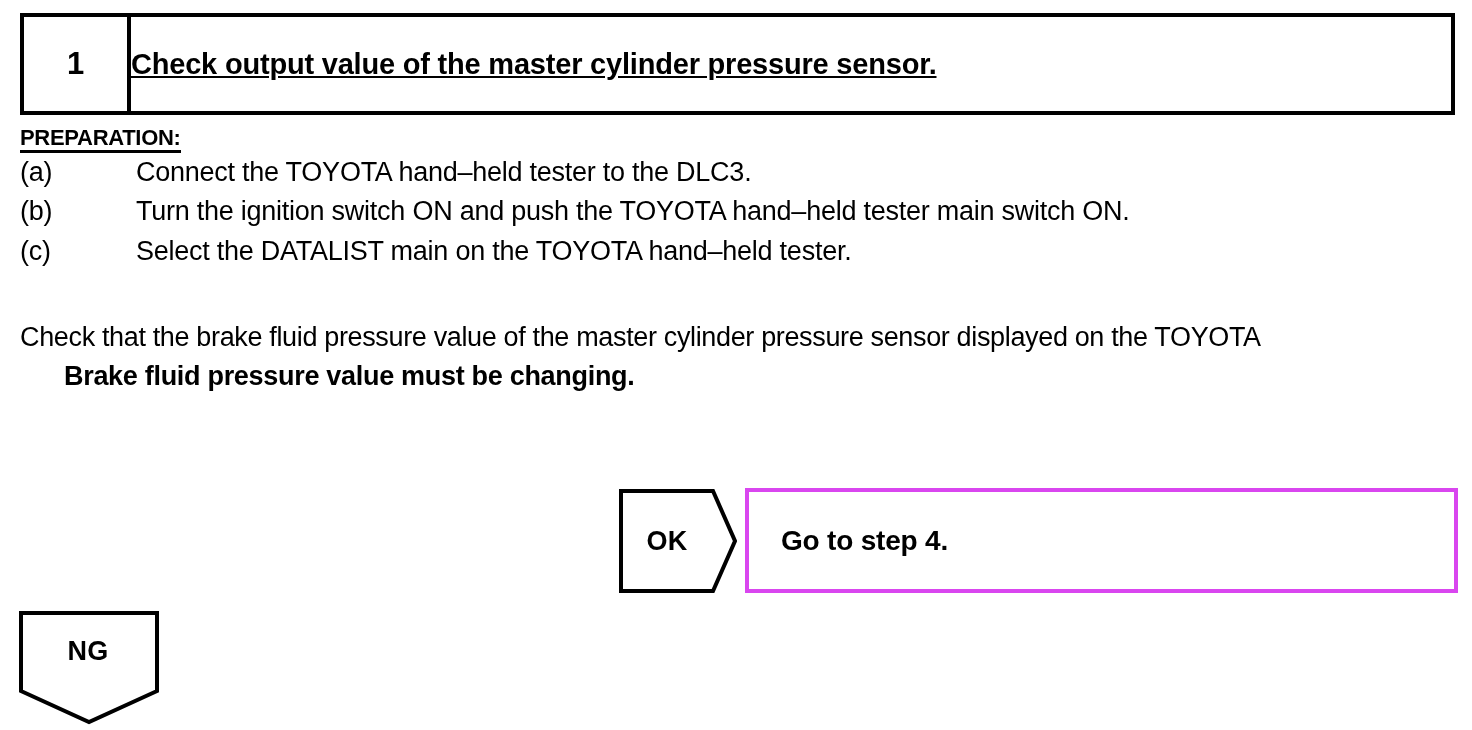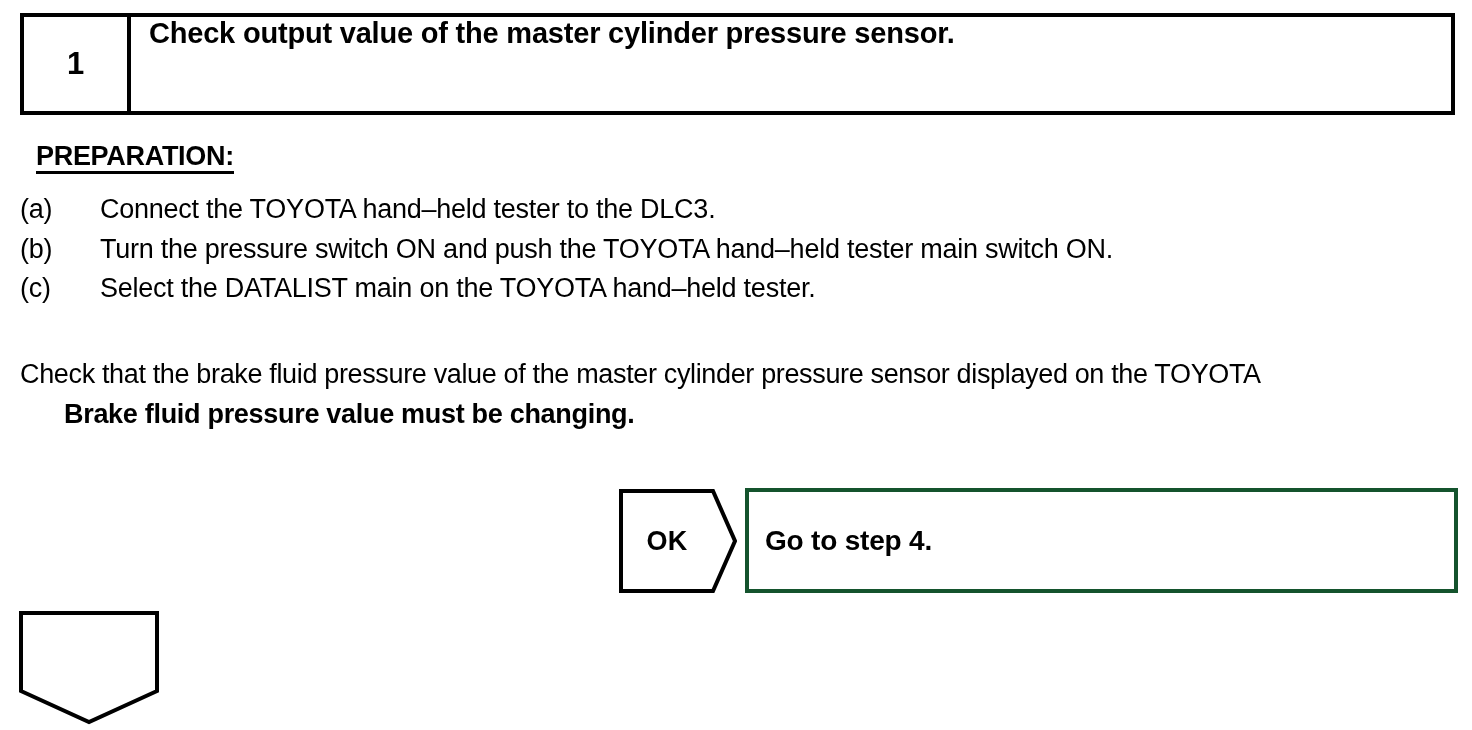--- a/index.html
+++ b/index.html
@@ -37,65 +37,66 @@
     justify-content: center;
   }
   .step-number {
     font-size: 31px;
     font-weight: bold;
     letter-spacing: 0px;
   }
   .step-title-cell {
     flex: 1;
     display: flex;
-    align-items: flex-start;
-    padding-left: 18px;
-    box-sizing: border-box;
+    align-items: center;
+    box-sizing: border-box;
+    text-decoration: underline;
   }
   .step-title {
     font-size: 29px;
     font-weight: bold;
     letter-spacing: -0.2px;
   }
 
   
   .body-area {
     position: absolute;
     left: 20px;
     top: 126px;
     width: 1440px;
   }
   .section-head {
-    font-size: 27px;
+    font-size: 22px;
     font-weight: bold;
     letter-spacing: -0.3px;
     display: inline-block;
     border-bottom: 3px solid #000;
     line-height: 1.08;
     padding-bottom: 0px;
-    margin: 16px;
+    margin: 0;
   }
   .head-row {
     line-height: 1.12;
     margin: 0;
     padding: 0;
   }
   .prep-line {
     display: flex;
     font-size: 27px;
     line-height: 1.46;
     letter-spacing: -0.25px;
     white-space: nowrap;
   }
   .prep-label {
     width: 80px;
     flex: 0 0 80px;
   }
   .prep-text {
     flex: 1;
+    margin-left: 36px;
   }
   .check-para {
     font-size: 27px;
     line-height: 1.46;
     letter-spacing: -0.35px;
     width: 1440px;
     margin-top: 47px;
   }
   .ok-value {
     font-size: 27px;
@@ -127,25 +128,25 @@
     font-weight: bold;
     letter-spacing: 0.3px;
   }
 
   .result-box {
     position: absolute;
     left: 745px;
     top: 488px;
     width: 713px;
     height: 105px;
-    border: 4px solid #14532d;
-    box-sizing: border-box;
-    display: flex;
-    align-items: center;
-    padding-left: 16px;
+    border: 4px solid #d946ef;
+    box-sizing: border-box;
+    display: flex;
+    align-items: center;
+    padding-left: 32px;
   }
   .result-text {
     font-size: 28px;
     font-weight: bold;
     letter-spacing: -0.2px;
   }
 
   
   .ng-pentagon {
     position: absolute;
@@ -185,21 +186,21 @@
   <div class="head-row">
     <span class="section-head">PREPARATION:</span>
   </div>
 
   <div class="prep-line">
     <span class="prep-label">(a)</span>
     <span class="prep-text">Connect the TOYOTA hand–held tester to the DLC3.</span>
   </div>
   <div class="prep-line">
     <span class="prep-label">(b)</span>
-    <span class="prep-text">Turn the pressure switch ON and push the TOYOTA hand–held tester main switch ON.</span>
+    <span class="prep-text">Turn the ignition switch ON and push the TOYOTA hand–held tester main switch ON.</span>
   </div>
   <div class="prep-line">
     <span class="prep-label">(c)</span>
     <span class="prep-text">Select the DATALIST main on the TOYOTA hand–held tester.</span>
   </div>
 
 
   <div class="check-para">Check that the brake fluid pressure value of the master cylinder pressure sensor displayed on the TOYOTA</div>
 
 
@@ -214,13 +215,14 @@
 </div>
 
 <div class="result-box">
   <span class="result-text">Go to step 4.</span>
 </div>
 
 <div class="ng-pentagon">
   <svg width="142" height="114" viewBox="0 0 142 114">
     <polygon points="2,2 138,2 138,80 70,111 2,80" fill="#ffffff" stroke="#000000" stroke-width="4" stroke-linejoin="miter"></polygon>
   </svg>
+  <div class="ng-label">NG</div>
 </div>
 
 </body></html>

